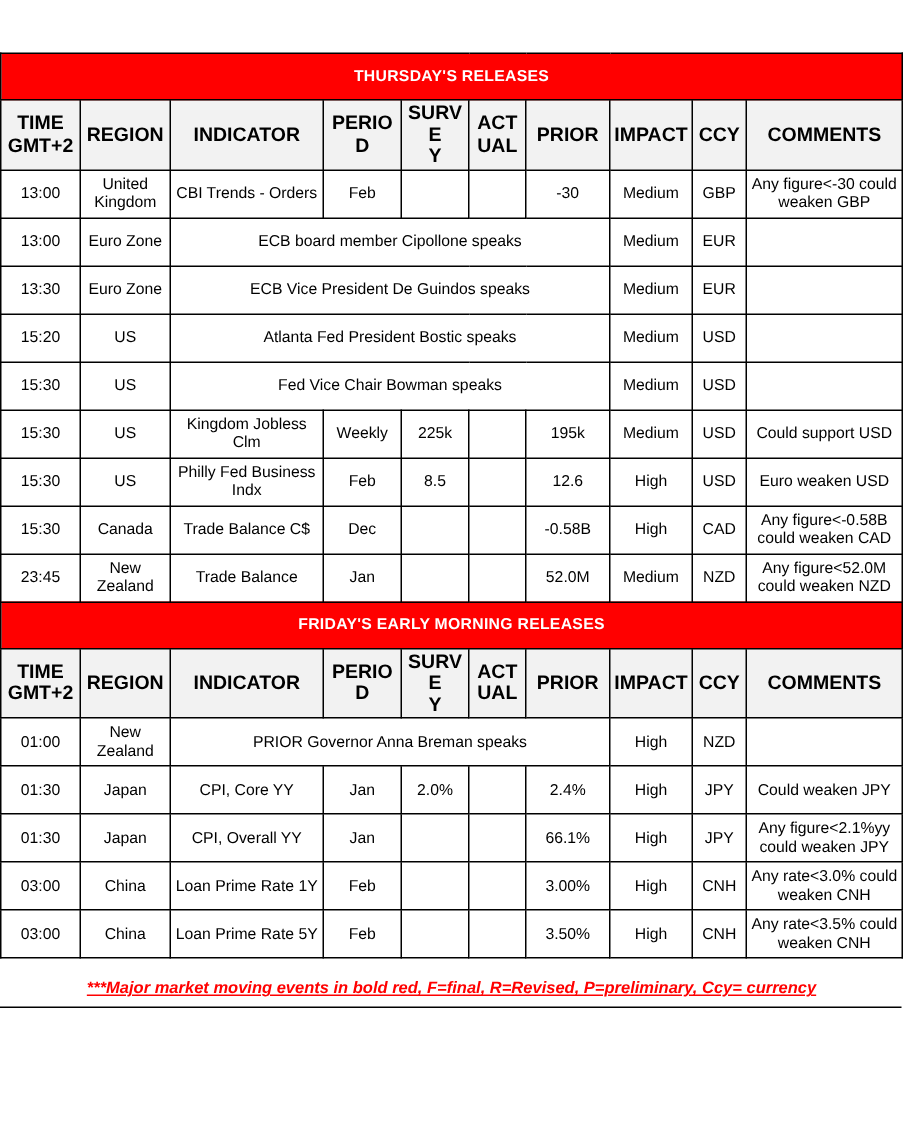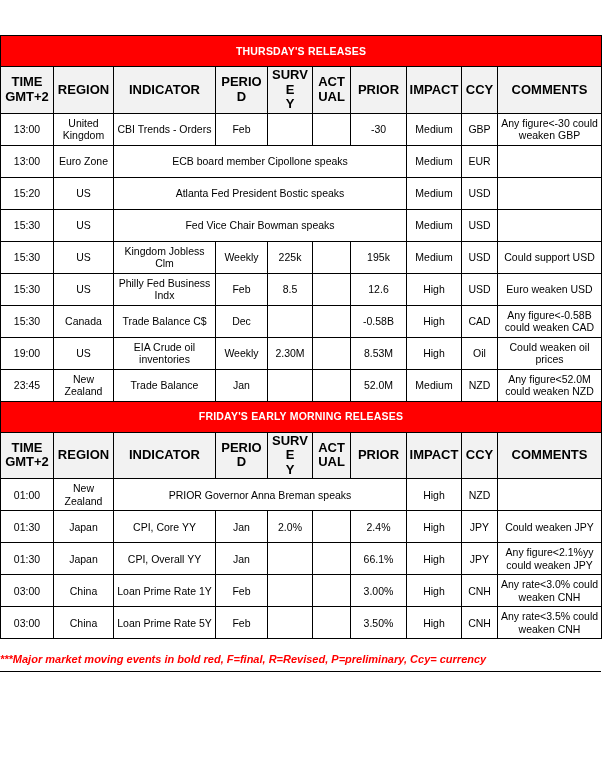--- a/index.html
+++ b/index.html
@@ -63,27 +63,28 @@
     background: #F2F2F2;
     font-weight: bold;
     font-size: 13px;
     height: 30px;
     line-height: 1.12;
   }
   tr.drow td { height: 29px; }
   td.prior { text-align: right; padding-right: 7px; }
   td.merged { text-align: center; }
   .footer {
-    text-align: left;
+    text-align: center;
     color: #FF0000;
     font-weight: bold;
     font-style: italic;
     font-size: 11px;
     padding-top: 14px;
     padding-bottom: 6px;
+    text-decoration: underline;
   }
   .botline {
     border-top: 1.5px solid #000000;
     width: 601px;
     margin: 0;
     height: 0;
   }
 </style>
 </head>
 <body>
@@ -132,20 +133,28 @@
         </tr>
         <tr class="drow">
           <td>13:00</td>
           <td>Euro Zone</td>
           <td class="merged" colspan="5">ECB board member Cipollone speaks</td>
           <td>Medium</td>
           <td>EUR</td>
           <td></td>
         </tr>
         <tr class="drow">
+          <td>13:30</td>
+          <td>Euro Zone</td>
+          <td class="merged" colspan="5">ECB Vice President De Guindos speaks</td>
+          <td>Medium</td>
+          <td>EUR</td>
+          <td></td>
+        </tr>
+        <tr class="drow">
           <td>15:20</td>
           <td>US</td>
           <td class="merged" colspan="5">Atlanta Fed President Bostic speaks</td>
           <td>Medium</td>
           <td>USD</td>
           <td></td>
         </tr>
         <tr class="drow">
           <td>15:30</td>
           <td>US</td>
@@ -182,32 +191,20 @@
           <td>15:30</td>
           <td>Canada</td>
           <td>Trade Balance C$</td>
           <td>Dec</td>
           <td></td>
           <td></td>
           <td class="prior">-0.58B</td>
           <td>High</td>
           <td>CAD</td>
           <td>Any figure&lt;-0.58B could weaken CAD</td>
-        </tr>
-        <tr class="drow">
-          <td>19:00</td>
-          <td>US</td>
-          <td>EIA Crude oil inventories</td>
-          <td>Weekly</td>
-          <td>2.30M</td>
-          <td></td>
-          <td class="prior">8.53M</td>
-          <td>High</td>
-          <td>Oil</td>
-          <td>Could weaken oil prices</td>
         </tr>
         <tr class="drow">
           <td>23:45</td>
           <td>New Zealand</td>
           <td>Trade Balance</td>
           <td>Jan</td>
           <td></td>
           <td></td>
           <td class="prior">52.0M</td>
           <td>Medium</td>

